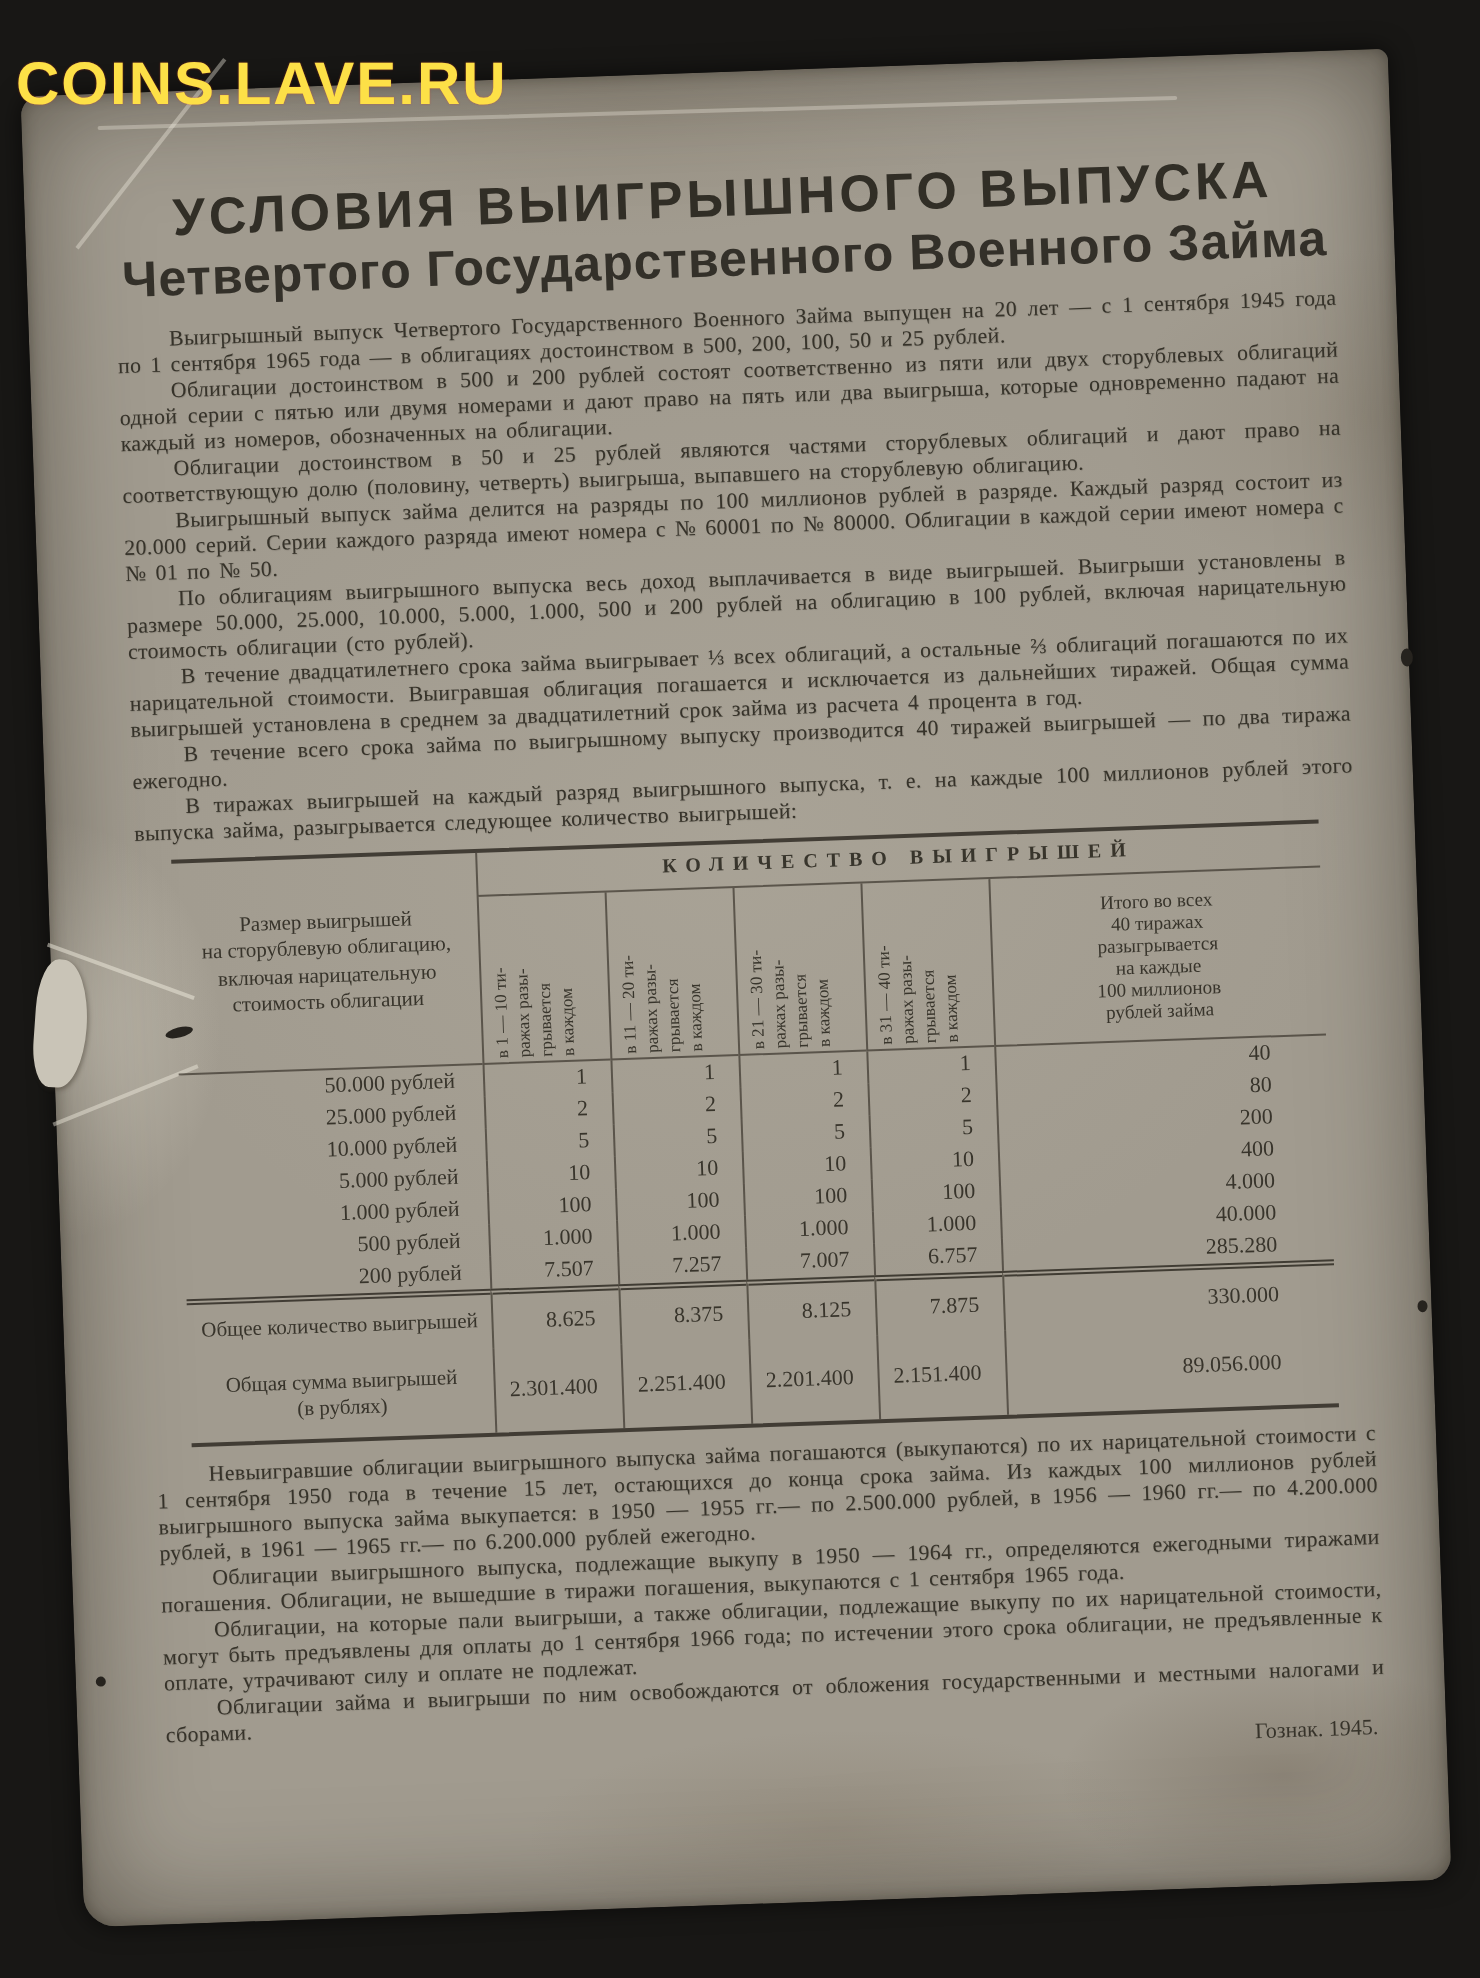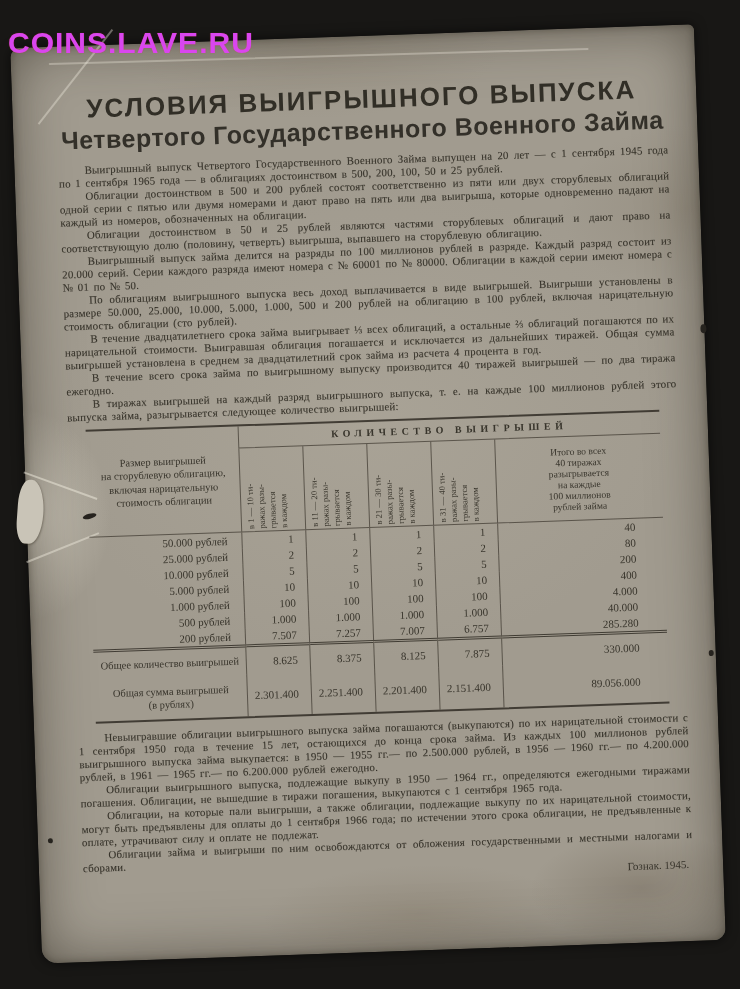--- a/index.html
+++ b/index.html
@@ -101,21 +101,21 @@
     white-space:pre-line;font-size:10.5px;line-height:13px;
   }
   .imprint{
     text-align:right;font-size:11px;padding-right:4px;margin-top:4px;
     color:rgba(47,43,35,.92);
   }
   
   .watermark{
     position:absolute;left:8px;top:26px;z-index:5;
     font:700 30px/34px "Liberation Sans", sans-serif;
-    color:#d946ef;letter-spacing:1px;
+    color:#fde047;letter-spacing:1px;
     text-shadow:0 0 1px rgba(224,72,43,.6);
   }
 </style>
 </head>
 <body>
 
 <div class="stage">
 
   <div class="paper">
     <div class="crease-h"></div>

